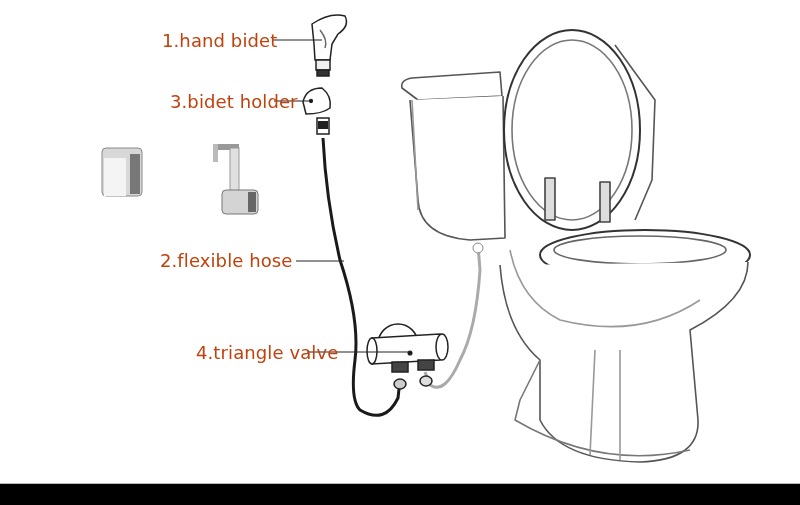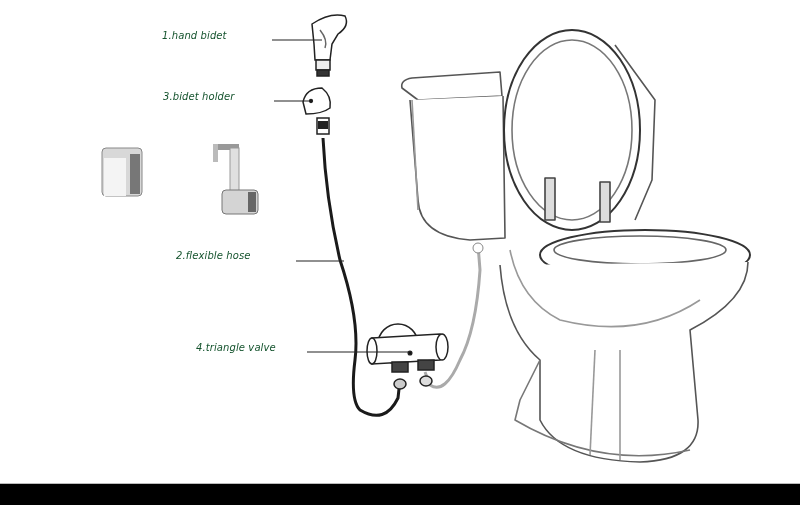--- a/index.html
+++ b/index.html
@@ -1,18 +1,18 @@
 <!DOCTYPE html>
 <html><head>
   <meta charset="utf-8">
   <style>
     html, body { margin: 0; padding: 0; }
     body { width: 800px; height: 505px; position: relative; overflow: hidden; background: #ffffff; font-family: "DejaVu Sans", sans-serif; }
     #scene { position: absolute; left: 0; top: 0; width: 800px; height: 505px; }
-    .label { position: absolute; font-size: 10px; color: #14532d; white-space: nowrap; letter-spacing: 0.1px; font-style: italic; }
+    .label { position: absolute; font-size: 18px; color: #c2410c; white-space: nowrap; letter-spacing: 0.1px; }
     .footer-bar { position: absolute; left: 0; top: 484px; width: 800px; height: 21px; background: #000; }
     .divider { position: absolute; left: 0; top: 483px; width: 800px; height: 1px; background: #bbb; }
   </style>
 </head>
 <body>
 
 <svg id="scene" viewBox="0 0 800 505" xmlns="http://www.w3.org/2000/svg">
 
   <g fill="none" stroke="#555" stroke-width="1.6" stroke-linejoin="round">
 
@@ -83,18 +83,18 @@
 
   <g stroke="#222" stroke-width="1.2">
     <line x1="272" y1="40" x2="322" y2="40"></line>
     <line x1="274" y1="101" x2="310" y2="101"></line>
     <line x1="296" y1="261" x2="344" y2="261"></line>
     <line x1="307" y1="352" x2="408" y2="352"></line>
   </g>
 </svg>
 
 <span class="label" style="left:162px; top:30px;">1.hand bidet</span>
-<span class="label" style="left:163px; top:91px;">3.bidet holder</span>
-<span class="label" style="left:176px; top:250px;">2.flexible hose</span>
+<span class="label" style="left:170px; top:91px;">3.bidet holder</span>
+<span class="label" style="left:160px; top:250px;">2.flexible hose</span>
 <span class="label" style="left:178px; top:342px;margin-left:18px;">4.triangle valve</span>
 
 <div class="divider"></div>
 <div class="footer-bar"></div>
 
 </body></html>

